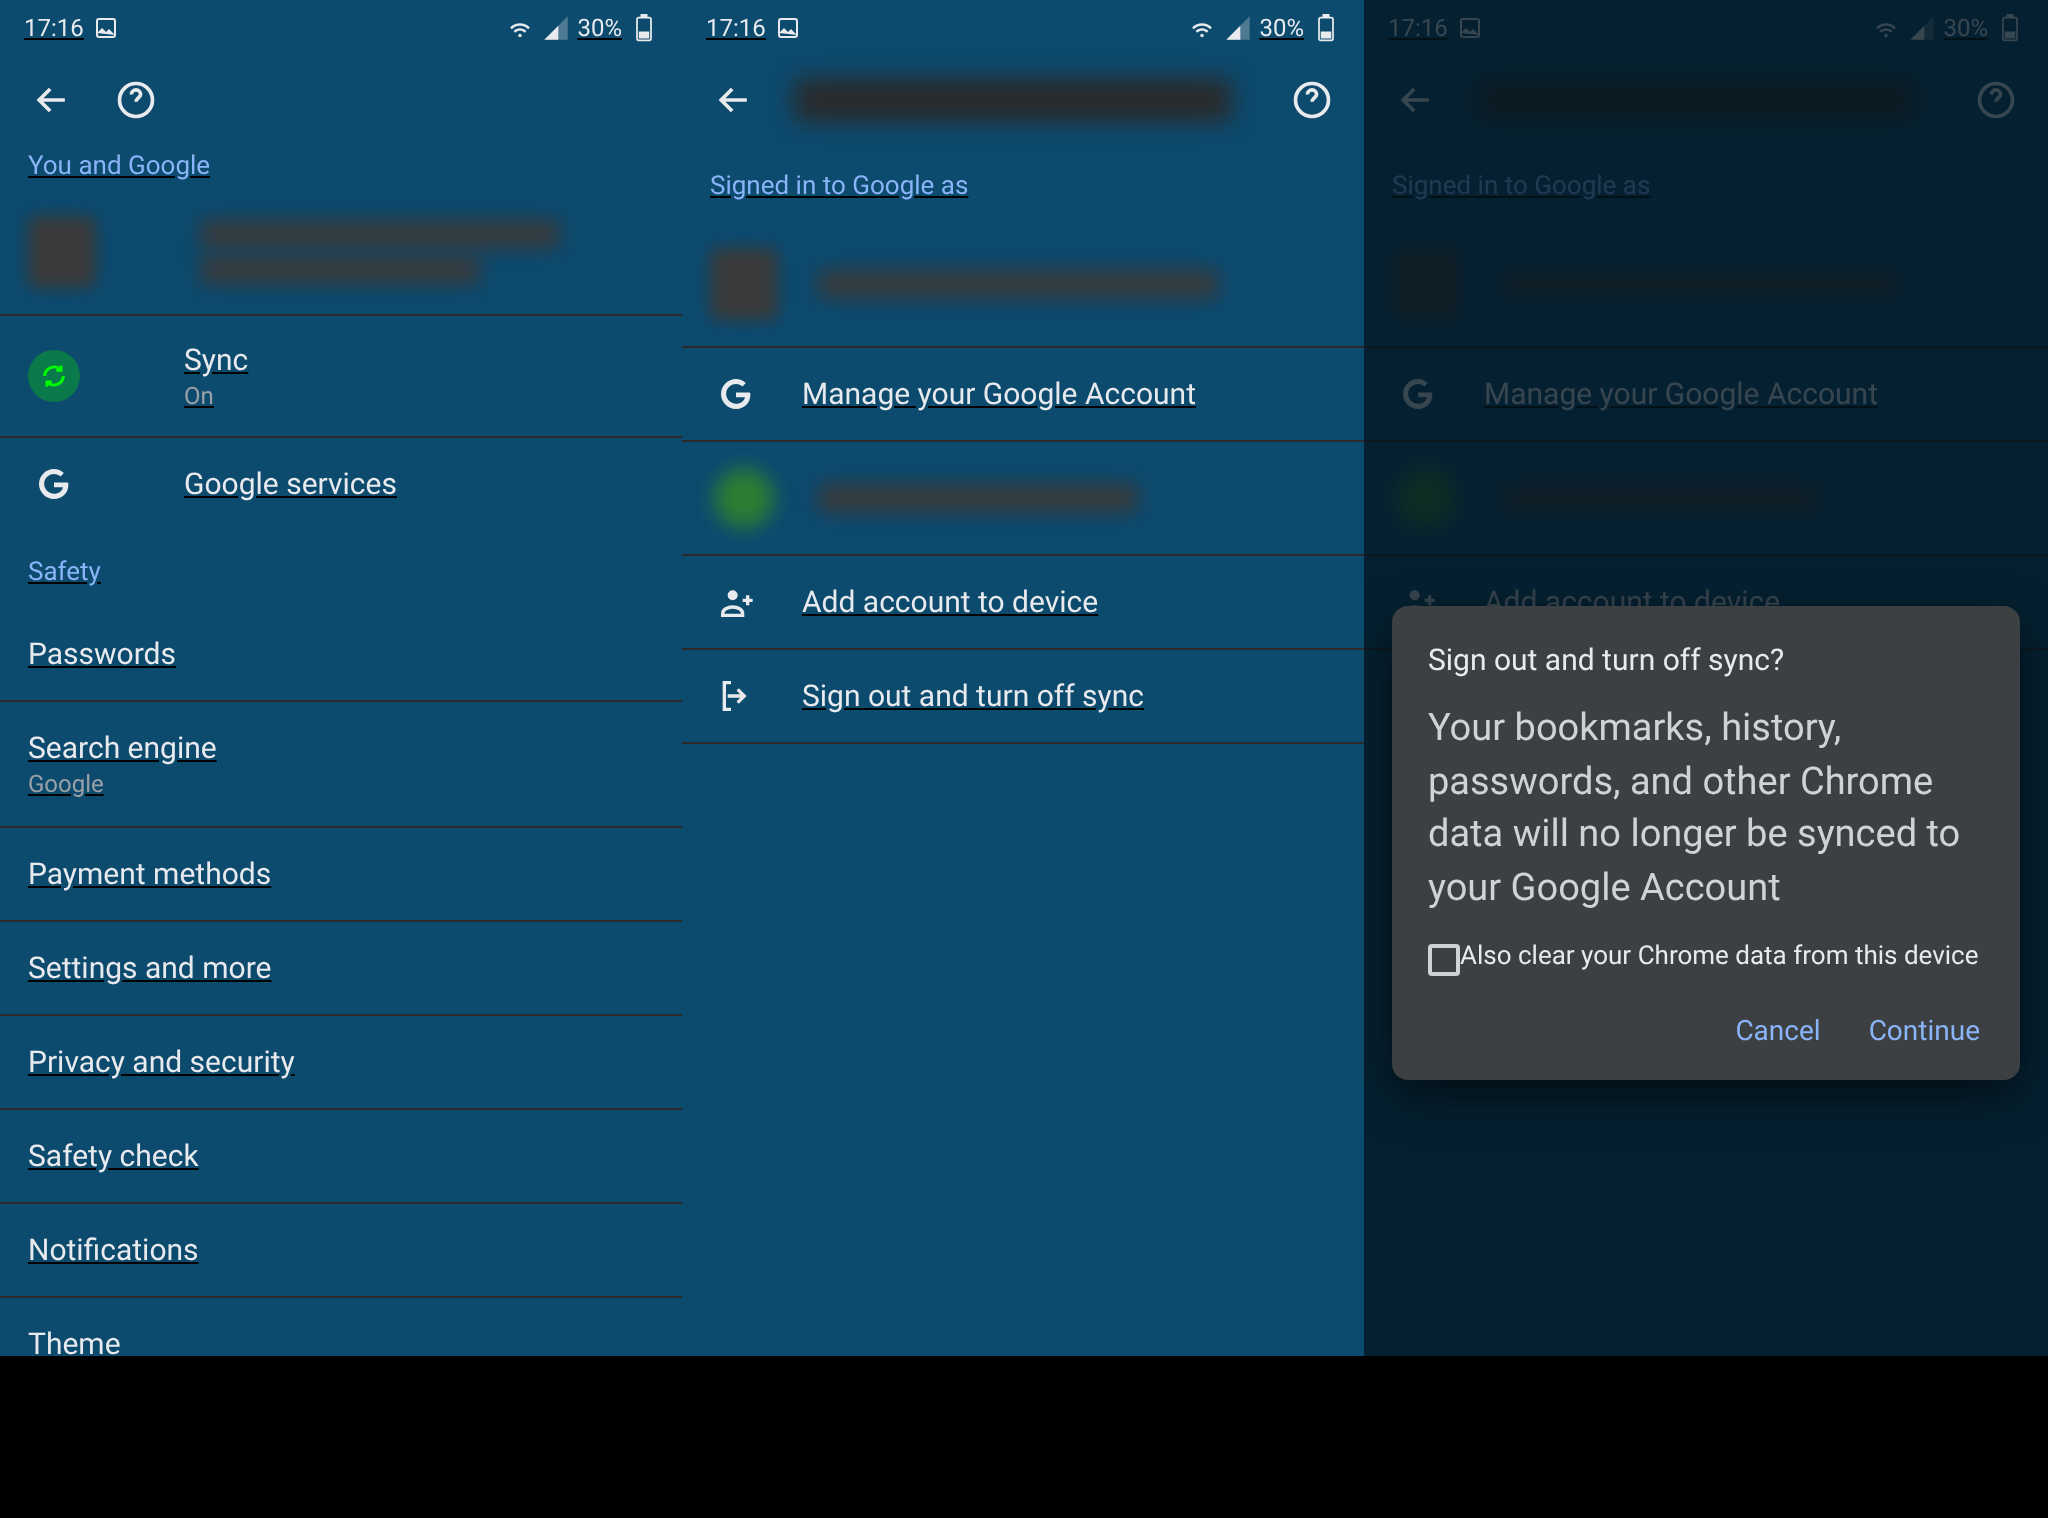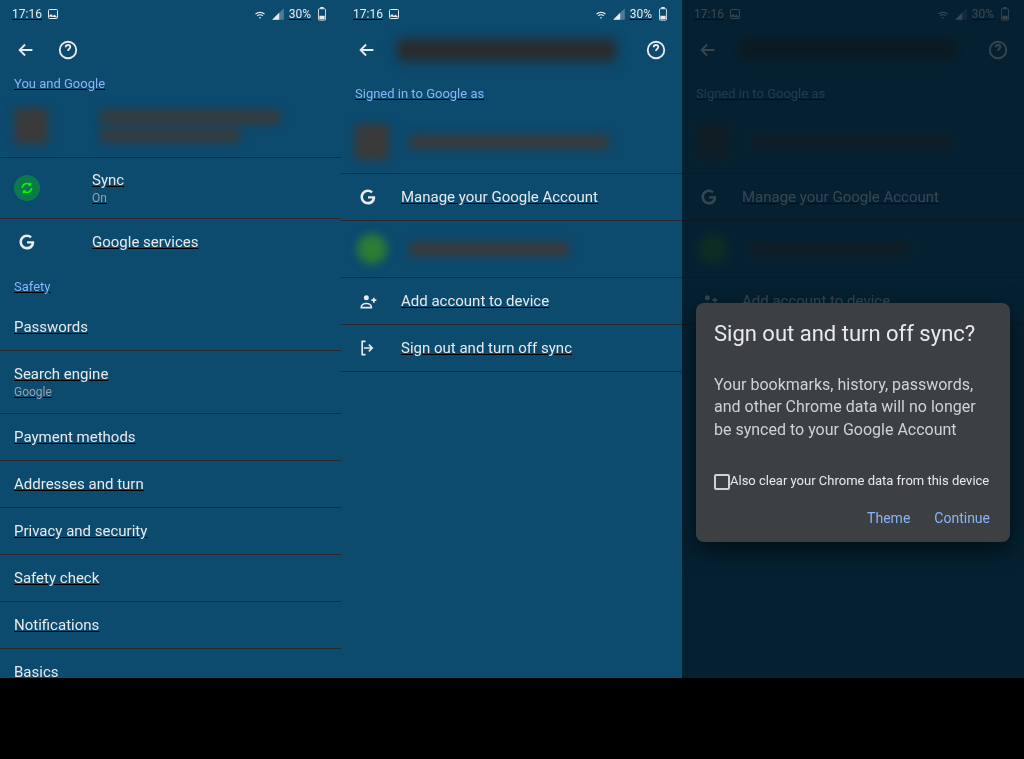--- a/index.html
+++ b/index.html
@@ -44,22 +44,22 @@
   .sync-badge { width: 26px; height: 26px; border-radius: 50%; background: #0b7a4b; display: flex; align-items: center; justify-content: center; }
   .green-blur { width: 30px; height: 30px; border-radius: 50%; background: #2e7d32; filter: blur(5px); }
 
   .basic-row { padding: 14px 14px; border-bottom: 1px solid #2a2a2a; color: #e8eaed; font-size: 15px; }
   .basic-row .sub { font-size: 12px; color: #9aa0a6; margin-top: 2px; }
 
   
   .scrim { position: absolute; inset: 0; background: rgba(0,0,0,0.55); pointer-events: none; }
   .dimmed { opacity: 0.5; }
   .dialog { position: absolute; left: 14px; right: 14px; top: 303px; background: #3c4043; border-radius: 8px; padding: 18px 18px 10px 18px; color: #e8eaed; box-shadow: 0 8px 24px rgba(0,0,0,0.6); }
-  .dialog-title { font-size: 22px; margin-bottom: 28px; }
-  .dialog-body { font-size: 16px; color: #cfd2d6; line-height: 1.4; margin-bottom: 32px; }
+  .dialog-title { font-size: 15px; margin-bottom: 12px; }
+  .dialog-body { font-size: 19px; color: #cfd2d6; line-height: 1.4; margin-bottom: 14px; }
   .dialog-check { display: flex; gap: 0; align-items: flex-start; font-size: 13px; color: #e8eaed; margin-bottom: 14px; }
   .checkbox { width: 16px; height: 16px; border: 2px solid #cfd2d6; border-radius: 2px; flex-shrink: 0; margin-top: 1px; }
   .dialog-actions { display: flex; justify-content: flex-end; gap: 20px; }
   .dialog-btn { color: #8ab4f8; font-size: 14px; padding: 6px 2px; }
 
   svg { display: block; }
 </style>
 </head>
 <body>
 
@@ -154,25 +154,25 @@
     </div>
 
     <div class="section-label pad">Safety</div>
 
     <div class="basic-row">Passwords</div>
     <div class="basic-row">
       <div>Search engine</div>
       <div class="sub">Google</div>
     </div>
     <div class="basic-row">Payment methods</div>
-    <div class="basic-row">Addresses and turn</div>
+    <div class="basic-row">Settings and more</div>
     <div class="basic-row">Privacy and security</div>
     <div class="basic-row">Safety check</div>
     <div class="basic-row">Notifications</div>
-    <div class="basic-row" style="border-bottom:none;">Basics</div>
+    <div class="basic-row" style="border-bottom:none;">Theme</div>
 
     <div class="section-label pad">Addresses</div>
   </div>
 
   <div class="pane pane2">
     <div class="status">
       <div class="status-left">
         <span>17:16</span>
         <span class="status-icon">
             <svg width="12" height="12" viewBox="0 0 24 24" fill="#e8eaed">
@@ -363,19 +363,19 @@
     <div class="scrim"></div>
 
     <div class="dialog">
       <div class="dialog-title">Sign out and turn off sync?</div>
       <div class="dialog-body">Your bookmarks, history, passwords, and other Chrome data will no longer be synced to your Google Account</div>
       <div class="dialog-check">
         <div class="checkbox"></div>
         <div>Also clear your Chrome data from this device</div>
       </div>
       <div class="dialog-actions">
-        <div class="dialog-btn">Theme</div>
+        <div class="dialog-btn">Cancel</div>
         <div class="dialog-btn">Continue</div>
       </div>
     </div>
   </div>
 
 </div>
 
 </body></html>

